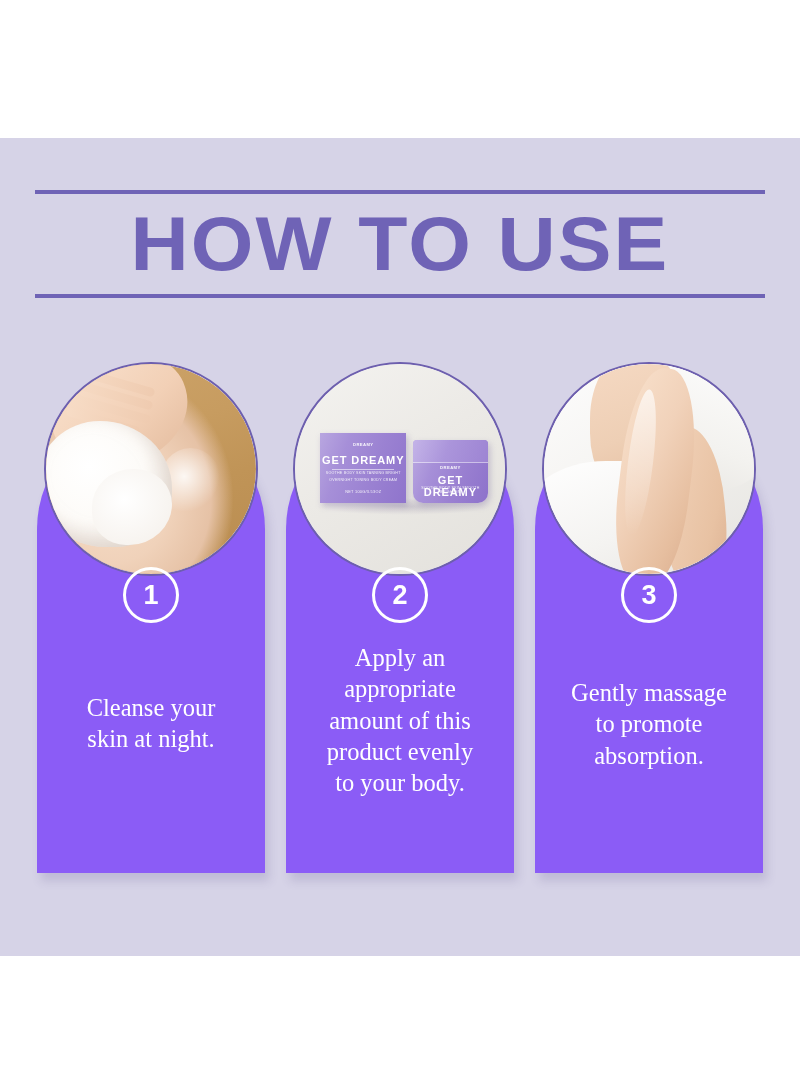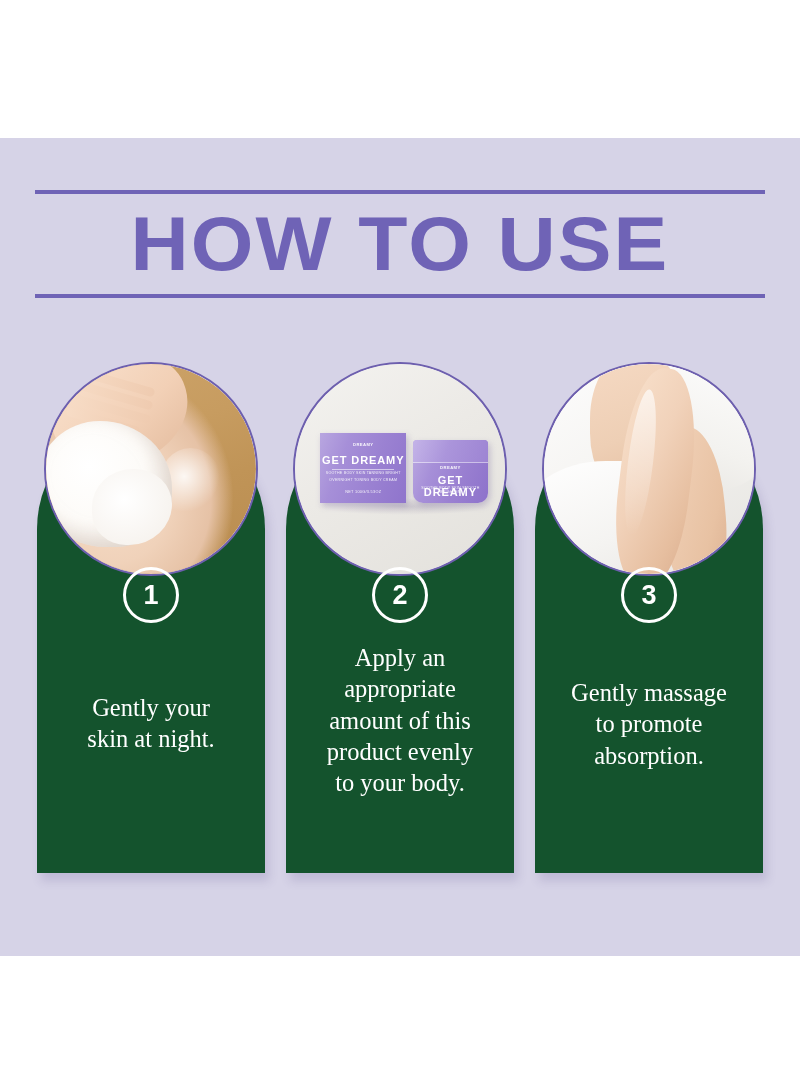--- a/index.html
+++ b/index.html
@@ -44,21 +44,21 @@
   }
   
   .cards{
     position:absolute;left:0;top:0;width:800px;height:1090px;
   }
   .card{
     position:absolute;
     width:228px;
     top:415px;
     height:458px;
-    background:#14532d;
+    background:#8b5cf6;
     border-radius:114px 114px 0 0;
     box-shadow:4px 8px 10px rgba(90,80,140,0.18);
   }
   .card.c1{left:37px;}
   .card.c2{left:286px;}
   .card.c3{left:535px;}
 
   .caption{
     position:absolute;
     left:10px;right:10px;
@@ -217,21 +217,21 @@
               <i></i>
               <i></i>
               <i></i>
             </div>
           <div class="p1-spray"></div>
           <div class="p1-foam"></div>
           <div class="p1-foam2"></div>
         </div>
       </div>
       <div class="badge">1</div>
-      <div class="caption">Gently your
+      <div class="caption">Cleanse your
 skin at night.</div>
     </div>
 
     <div class="card c2">
       <div class="photo">
         <div class="photo-inner">
           <div class="p2-bg"></div>
           <div class="p2-shadow"></div>
           <div class="p2-box">
             <div class="lbl lbl-brand">DREAMY</div>

